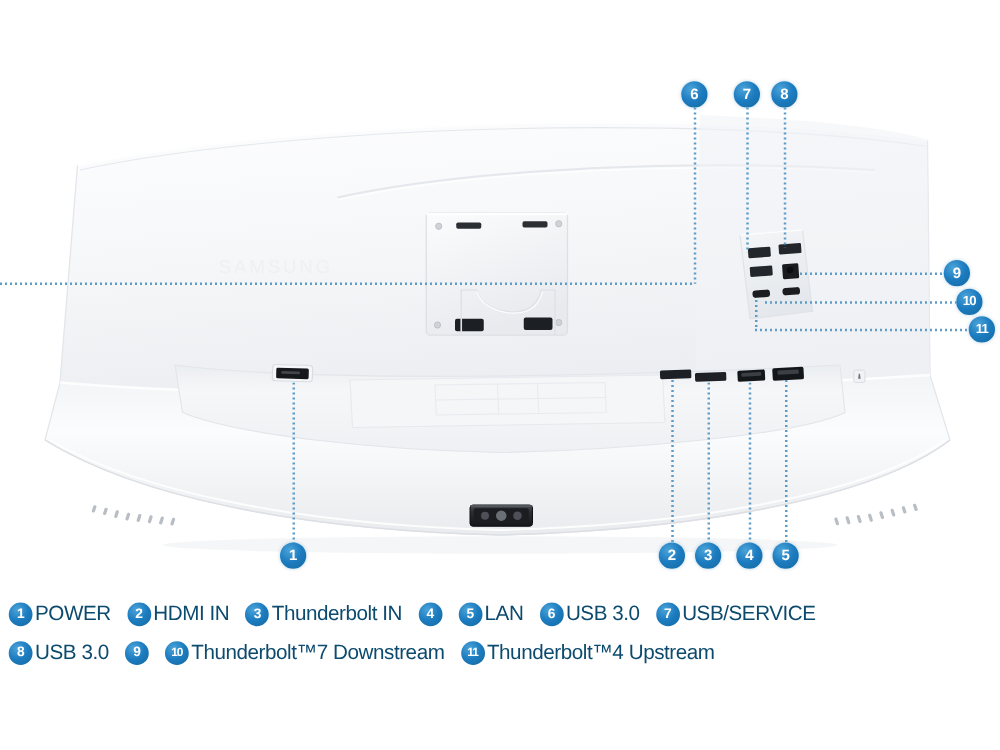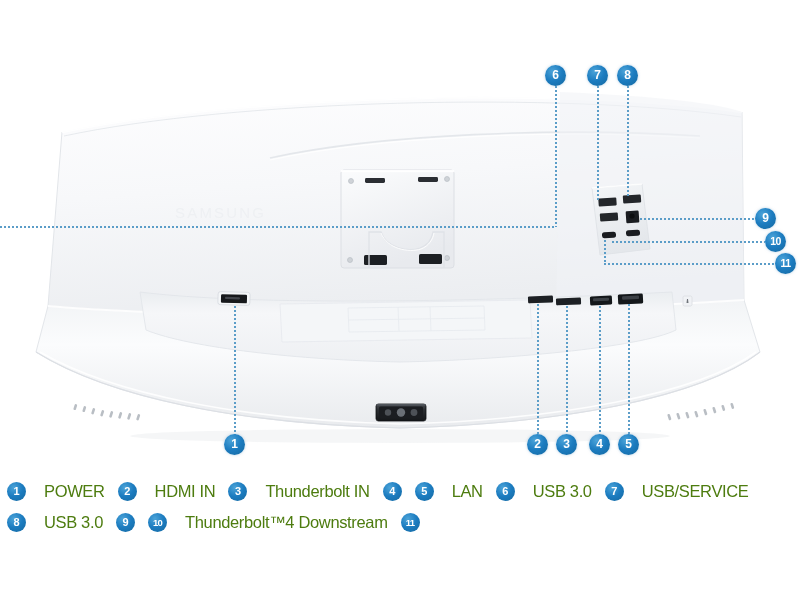--- a/index.html
+++ b/index.html
@@ -88,23 +88,23 @@
     background: radial-gradient(circle at 36% 30%, #4ba3d8 0%, #1c7cc0 48%, #15689f 100%);
     color: #fff;
     font-size: 11px;
     font-weight: bold;
     line-height: 19px;
     text-align: center;
     letter-spacing: -0.3px;
   }
   .legend-badge.wide { font-size: 9.5px; letter-spacing: -0.7px; }
   .legend-label {
-    margin-left: 18px;
+    margin-left: 2px;
     font-size: 16.5px;
-    color: #4d7c0f;
+    color: #0c4a6e;
     font-weight: normal;
     letter-spacing: -0.35px;
   }
 </style>
 </head>
 <body>
 
 <div id="stage">
 
   <div id="monitor-illustration">
@@ -367,22 +367,23 @@
     <div class="legend-row">
       <div class="legend-item">
         <span class="legend-badge">8</span>
         <span class="legend-label">USB 3.0</span>
       </div>
       <div class="legend-item">
         <span class="legend-badge">9</span>
       </div>
       <div class="legend-item">
         <span class="legend-badge wide">10</span>
-        <span class="legend-label">Thunderbolt™4 Downstream</span>
+        <span class="legend-label">Thunderbolt™7 Downstream</span>
       </div>
       <div class="legend-item">
         <span class="legend-badge wide">11</span>
+        <span class="legend-label">Thunderbolt™4 Upstream</span>
       </div>
     </div>
 
   </div>
 
 </div>
 
 </body></html>

